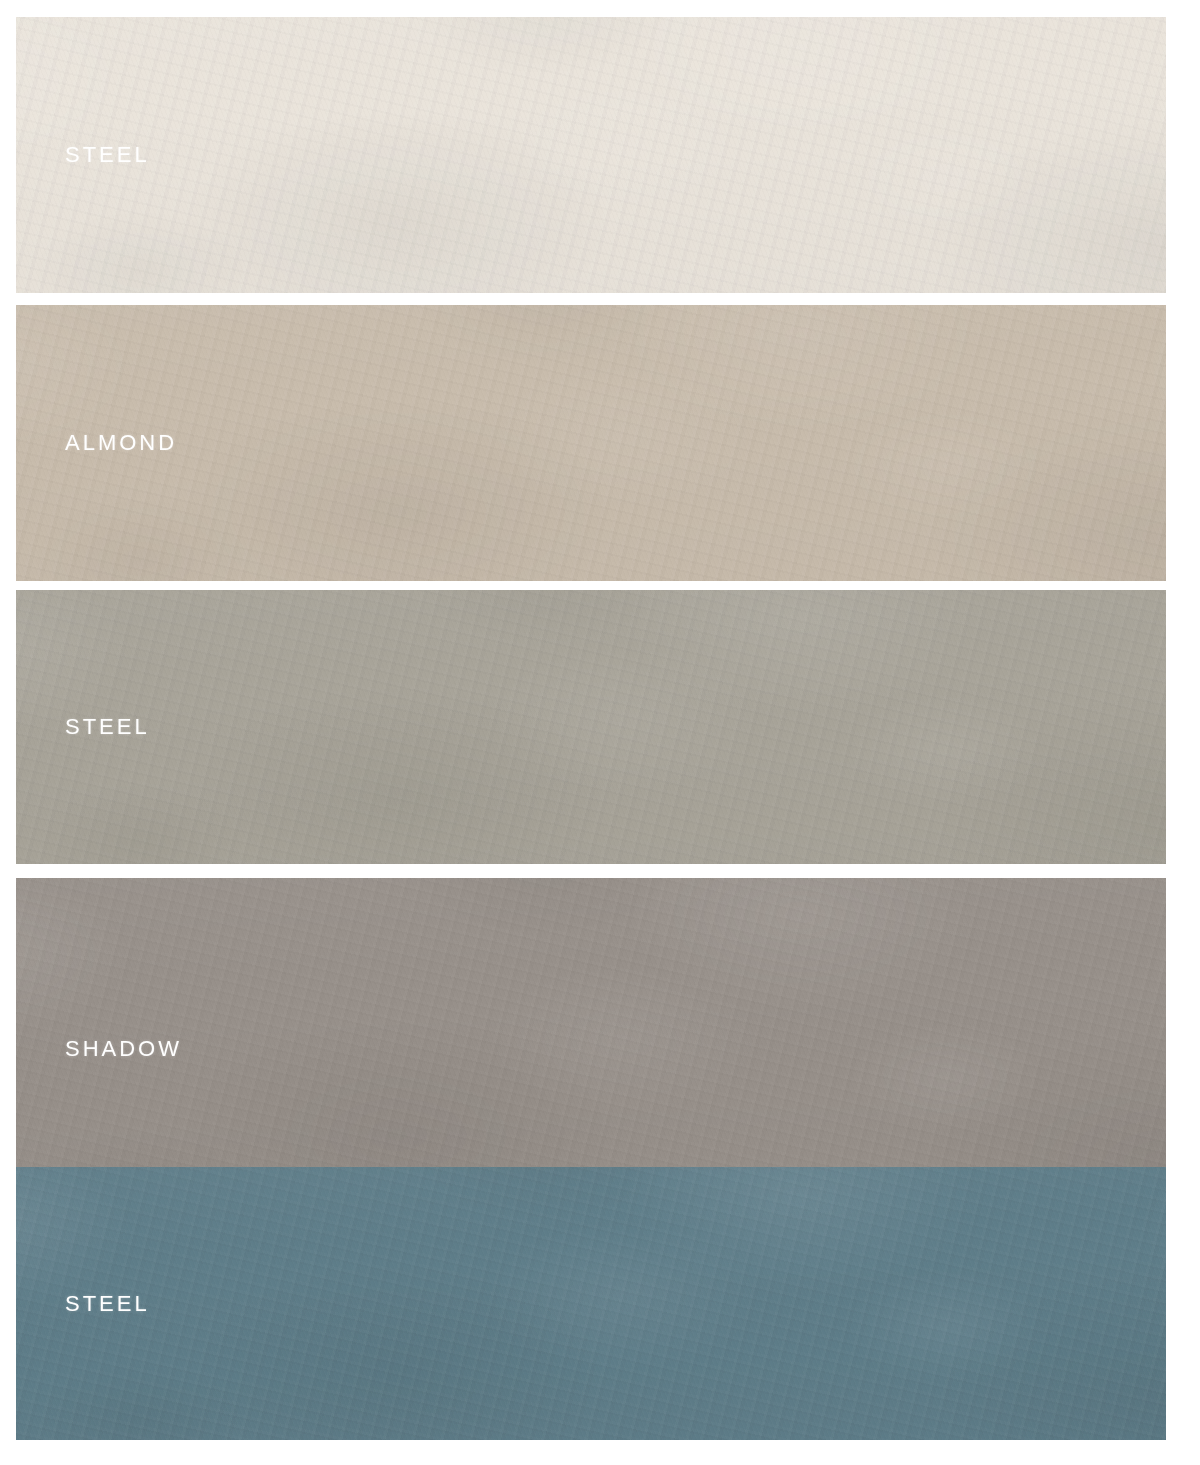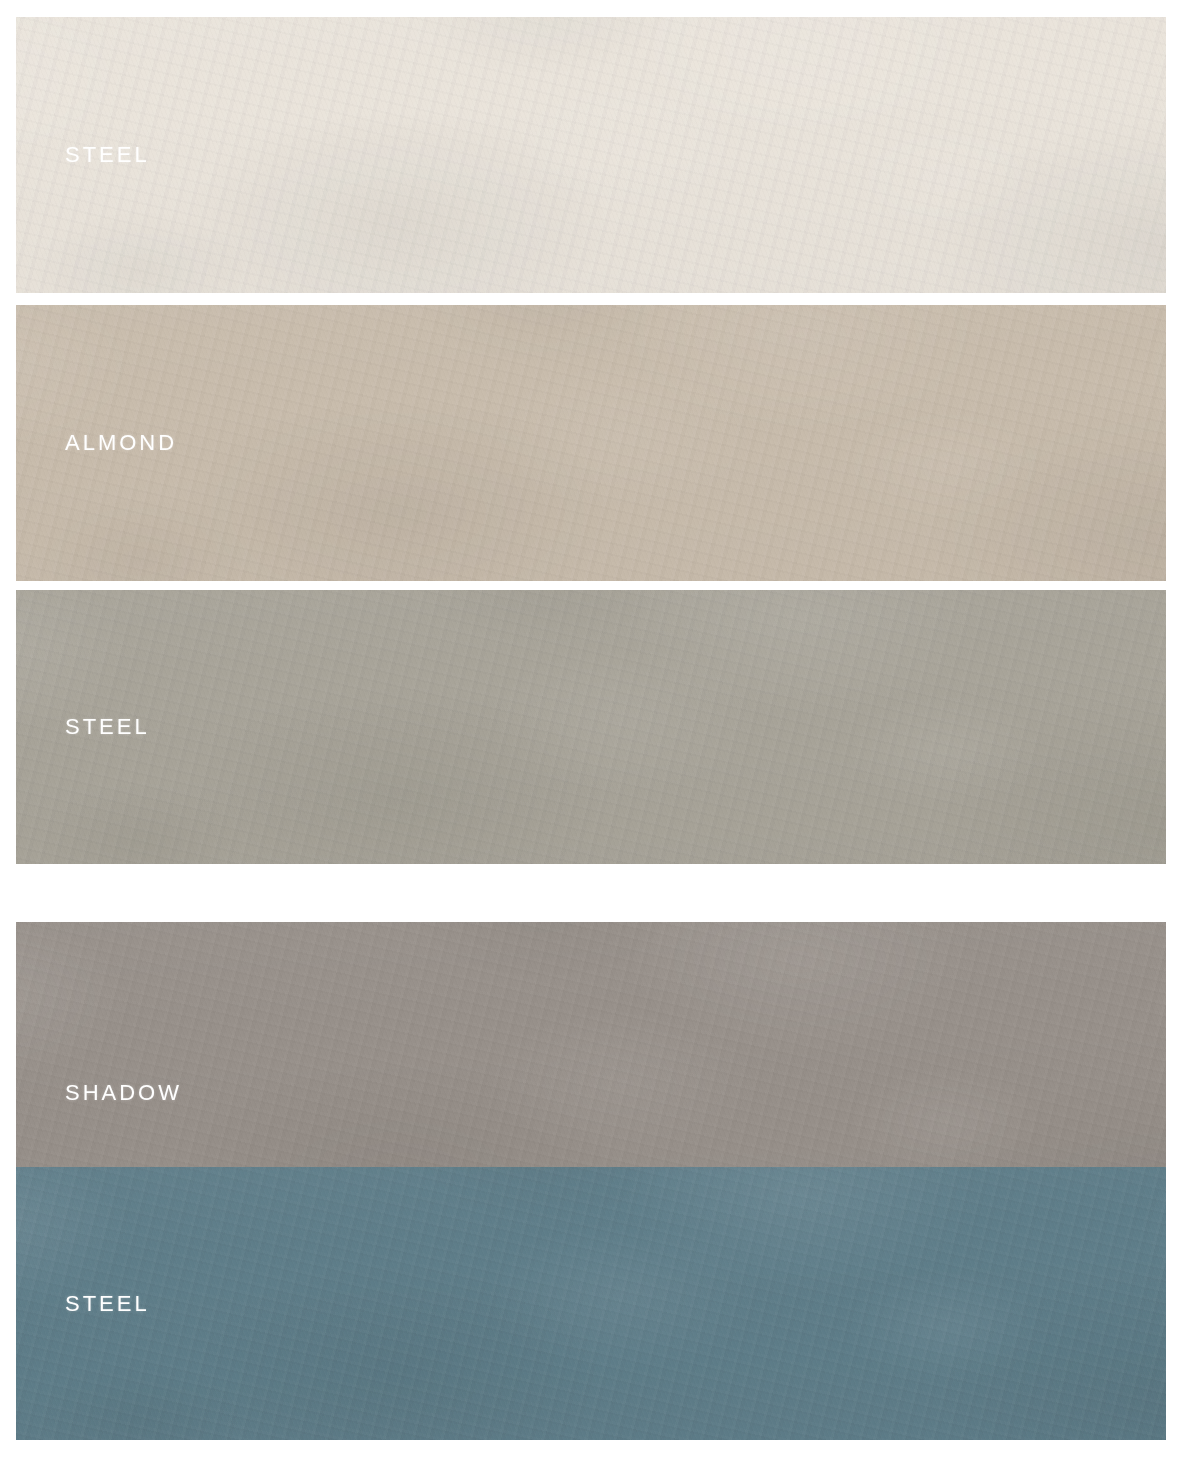--- a/index.html
+++ b/index.html
@@ -136,21 +136,21 @@
 
   <div class="swatch" style="top: 590px; height: 274px;">
     <div class="fill" style="background: rgb(168, 164, 153);"></div>
     <div class="tex-a"></div>
     <div class="tex-b"></div>
     <div class="tex-c"></div>
     <div class="tex-d"></div>
     <span class="swatch-label" style="color: rgb(255, 255, 255);">STEEL</span>
   </div>
 
-  <div class="swatch" style="top: 922px; height: 342px; text-align: right;">
+  <div class="swatch" style="top: 878px; height: 342px; text-align: right;">
     <div class="fill" style="background: rgb(151, 144, 138);"></div>
     <div class="tex-a"></div>
     <div class="tex-b"></div>
     <div class="tex-c"></div>
     <div class="tex-d"></div>
     <span class="swatch-label" style="color: rgb(255, 255, 255);">SHADOW</span>
   </div>
 
   <div class="swatch" style="top: 1167px; height: 273px;">
     <div class="fill" style="background: rgb(94, 125, 137);"></div>

